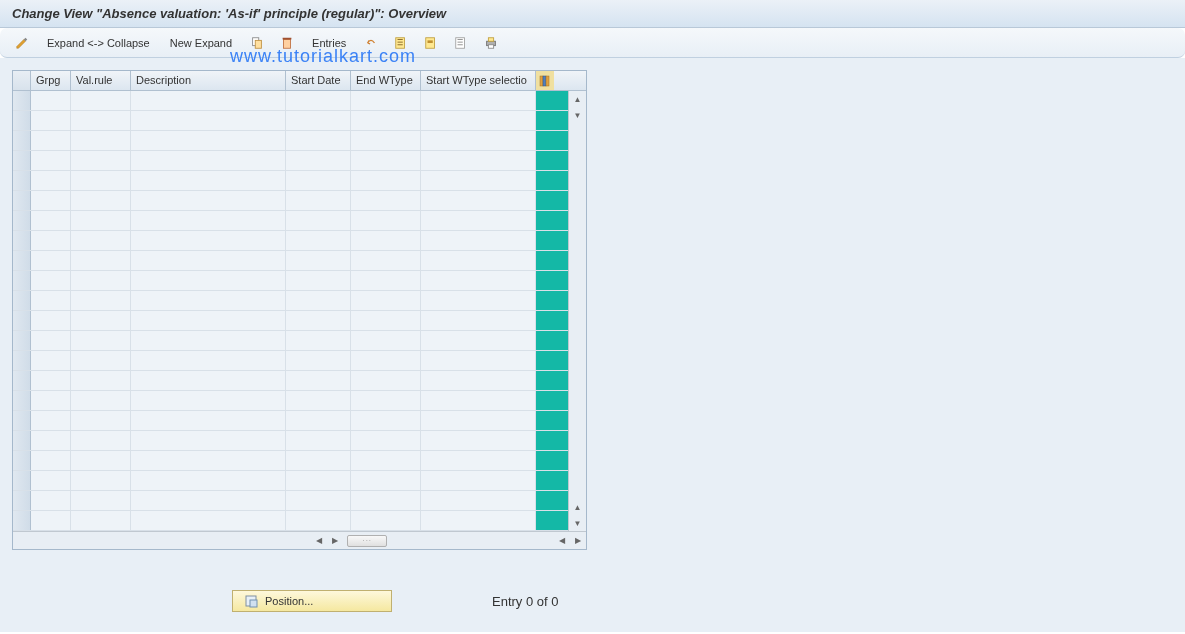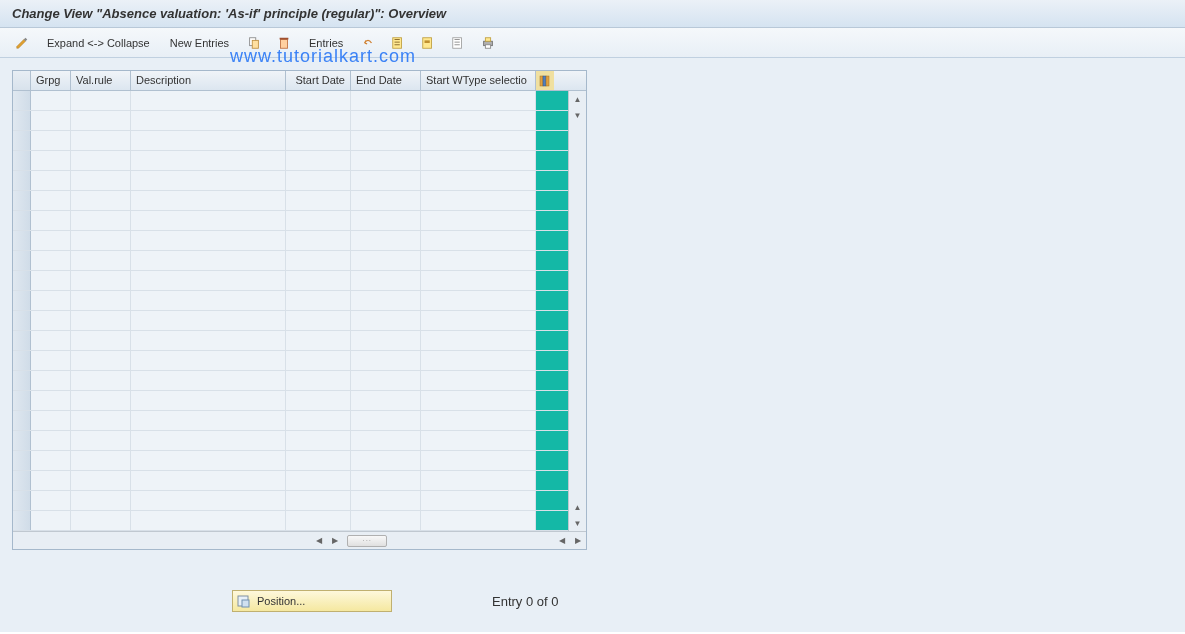--- a/index.html
+++ b/index.html
@@ -16,20 +16,21 @@
     }
     
     .toolbar {
       background: linear-gradient(to bottom, #f5f8fb, #e8eff6);
       padding: 4px 8px;
       border-bottom: 1px solid #c0d0e0;
       display: flex;
       align-items: flex-end;
       gap: 2px;
       height: 30px;
+      border-radius: 7px;
     }
     
     .toolbar-btn {
       padding: 2px 6px;
       border: 1px solid transparent;
       border-radius: 2px;
       cursor: pointer;
       display: inline-flex;
       align-items: center;
       font-size: 11px;
@@ -66,21 +67,21 @@
       font-size: 11px;
       color: #333;
       overflow: hidden;
       white-space: nowrap;
     }
     
     .row-selector-col { width: 18px; background: linear-gradient(to bottom, #e8eef4, #d8e2ec); }
     .col-grpg { width: 40px; }
     .col-valrule { width: 60px; }
     .col-desc { width: 155px; }
-    .col-start { width: 65px; text-align: right; }
+    .col-start { width: 65px; }
     .col-end { width: 70px; }
     .col-time { width: 115px; }
     .col-config { width: 18px; background: #f0e0a0; border-right: none; padding: 0; display: flex; align-items: center; justify-content: center; }
     
     .table-body {
       height: 440px;
       overflow: hidden;
       position: relative;
       display: flex;
     }
@@ -153,21 +154,21 @@
       margin-top: 40px;
       display: flex;
       align-items: center;
       padding-left: 220px;
       gap: 100px;
     }
     
     .position-btn {
       background: linear-gradient(to bottom, #fef8dc, #f5e8a0);
       border: 1px solid #c0b070;
-      padding: 3px 40px 3px 4px;
+      padding: 3px 40px 3px 12px;
       font-size: 11px;
       display: flex;
       align-items: center;
       gap: 6px;
       cursor: pointer;
       width: 160px;
     }
     
     .entry-text { font-size: 13px; color: #333; }
     
@@ -189,21 +190,21 @@
 <div class="title-bar">Change View "Absence valuation: 'As-if' principle (regular)": Overview</div>
 
 <div class="toolbar">
   <span class="toolbar-btn">
     <svg class="icon-pencil" viewBox="0 0 16 16">
         <path d="M2 12 L10 4 L12 6 L4 14 L2 14 Z" fill="#e0a030" stroke="#a07020" stroke-width="0.5"></path>
         <path d="M10 4 L12 2 L14 4 L12 6 Z" fill="#888"></path>
       </svg>
   </span>
   <span class="toolbar-text toolbar-btn">Expand &lt;-&gt; Collapse</span>
-  <span class="toolbar-text toolbar-btn">New Entries</span>
+  <span class="toolbar-text toolbar-btn">New Expand</span>
   <span class="toolbar-btn">
     <svg class="icon-small" viewBox="0 0 16 16">
         <rect x="3" y="2" width="7" height="9" fill="#fff" stroke="#888"></rect>
         <rect x="6" y="5" width="7" height="9" fill="#ffe0a0" stroke="#c09040"></rect>
       </svg>
   </span>
   <span class="toolbar-btn">
     <svg class="icon-small" viewBox="0 0 16 16">
         <rect x="4" y="4" width="8" height="10" fill="#ffd0a0" stroke="#c07040"></rect>
         <rect x="3" y="2" width="10" height="2" fill="#a05030"></rect>
@@ -245,21 +246,21 @@
 <div class="watermark">www.tutorialkart.com</div>
 
 <div class="content-area">
   <div class="table-container">
     <div class="table-header">
       <div class="th row-selector-col"></div>
       <div class="th col-grpg">Grpg</div>
       <div class="th col-valrule">Val.rule</div>
       <div class="th col-desc">Description</div>
       <div class="th col-start">Start Date</div>
-      <div class="th col-end">End Date</div>
+      <div class="th col-end">End WType</div>
       <div class="th col-time">Start WType selectio</div>
       <div class="th col-config">
         <svg width="12" height="12" viewBox="0 0 12 12">
             <rect x="1" y="1" width="3" height="10" fill="#e0a040" stroke="#a07020" stroke-width="0.5"></rect>
             <rect x="4" y="1" width="3" height="10" fill="#5080c0" stroke="#305080" stroke-width="0.5"></rect>
             <rect x="7" y="1" width="3" height="10" fill="#e0a040" stroke="#a07020" stroke-width="0.5"></rect>
           </svg>
       </div>
     </div>
 

